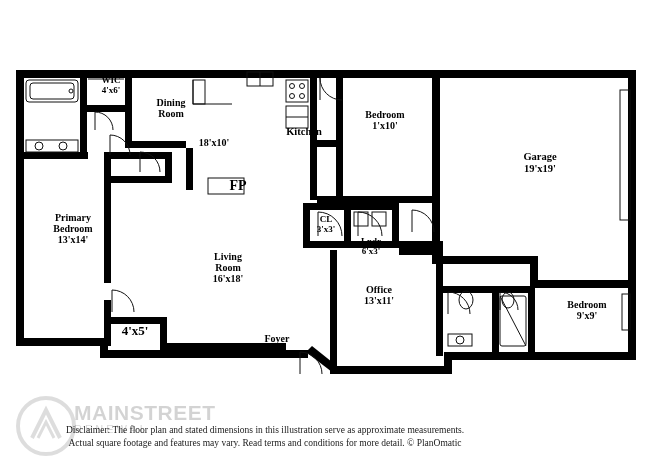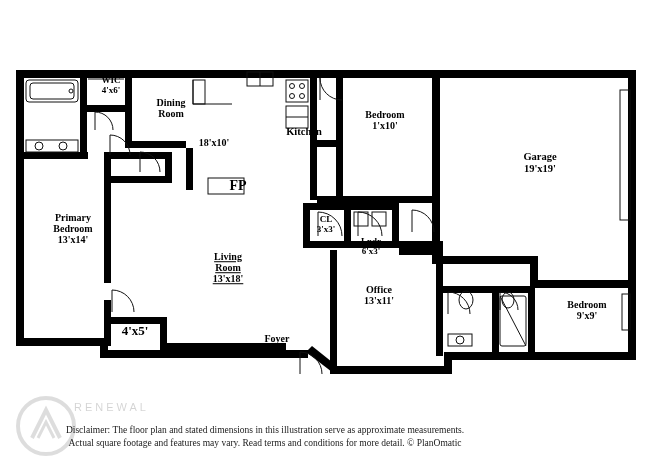--- a/index.html
+++ b/index.html
@@ -274,24 +274,24 @@
       <span class="dim">13'x14'</span>
     </div>
     <div class="room-label" style="left: 326px; top: 224px; font-size: 9px;">
       <span class="nm">CL</span>
       <span class="dim">3'x3'</span>
     </div>
     <div class="room-label" style="left: 371px; top: 224px; font-size: 9px; margin-top: 22px;">
       <span class="nm">Lndr</span>
       <span class="dim">6'x3'</span>
     </div>
-    <div class="room-label" style="left: 228px; top: 268px; font-size: 10px; text-decoration: underline;">
+    <div class="room-label" style="left: 228px; top: 268px; font-size: 10px;">
       <span class="nm">Living</span>
       <span class="nm">Room</span>
-      <span class="dim">13'x18'</span>
+      <span class="dim">16'x18'</span>
     </div>
     <div class="room-label" style="left: 379px; top: 295px; font-size: 10px;">
       <span class="nm">Office</span>
       <span class="dim">13'x11'</span>
     </div>
     <div class="room-label" style="left: 587px; top: 310px; font-size: 10px;">
       <span class="nm">Bedroom</span>
       <span class="dim">9'x9'</span>
     </div>
     <div class="room-label" style="left: 135px; top: 331px; font-size: 13px;">
@@ -303,19 +303,20 @@
   </div>
 
 <div class="fp-label" style="left:226px; top:186px;">FP</div>
 
 <svg class="wm" viewBox="0 0 260 62" xmlns="http://www.w3.org/2000/svg">
   <circle cx="32" cy="30" r="28" fill="none" stroke="#000" stroke-width="4"></circle>
   <path d="M18 42 L32 14 L46 42" fill="none" stroke="#000" stroke-width="4"></path>
   <path d="M24 42 L32 26 L40 42" fill="none" stroke="#000" stroke-width="3"></path>
 </svg>
 <div class="wm-text">
+  <span>MAINSTREET</span>
   <small>RENEWAL</small>
 </div>
 
 <div class="disclaimer">
   <div>Disclaimer: The floor plan and stated dimensions in this illustration serve as approximate measurements.</div>
   <div>Actual square footage and features may vary. Read terms and conditions for more detail. © PlanOmatic</div>
 </div>
 
 </body></html>

